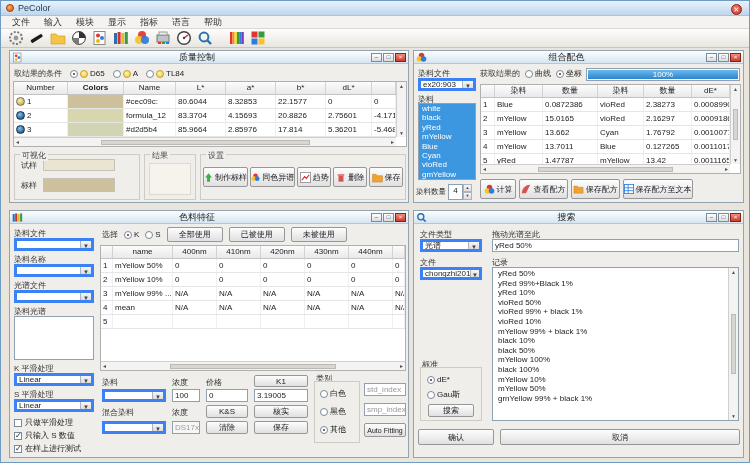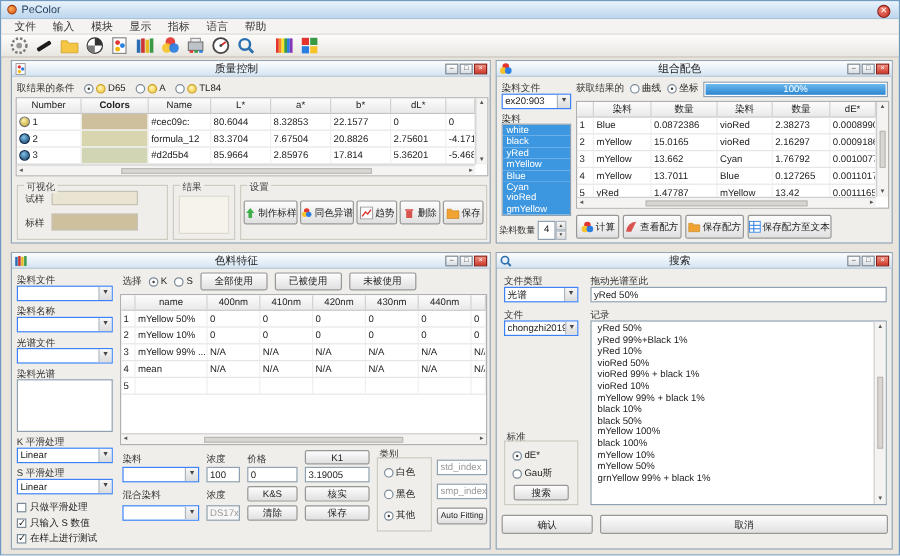--- a/index.html
+++ b/index.html
@@ -34,21 +34,21 @@
   
   .radio { display:inline-flex; align-items:center; gap:2px; font-size:8px; white-space:nowrap; }
   .rdot { width:8px; height:8px; min-width:8px; border:1px solid #7a8a99; border-radius:50%; background:#fff; position:relative; }
   .radio.on .rdot::after { content:''; position:absolute; inset:2px; background:#3a3a3a; border-radius:50%; }
   .chk { display:inline-flex; align-items:center; gap:3px; font-size:8px; white-space:nowrap; }
   .cbox { width:8px; height:8px; min-width:8px; border:1px solid #7a8a99; background:#fff; position:relative; }
   .chk.on .cbox::after { content:'✓'; position:absolute; top:-2px; left:0px; font-size:8px; color:#222; }
   .bulb { width:8px; height:8px; border-radius:50%; background:radial-gradient(circle at 40% 35%, #fff6b8, #f0c231); border:1px solid #c9a01d; display:inline-block; }
 
   
-  .combo { position:absolute; background:#fff; border:1px solid #3b82f6; height:13px; display:flex; align-items:center; font-size:8px; padding-left:2px; overflow:hidden; white-space:nowrap; }
+  .combo { position:absolute; background:#fff; border:3px solid #3b82f6; height:13px; display:flex; align-items:center; font-size:8px; padding-left:2px; overflow:hidden; white-space:nowrap; }
   .combo .arr { margin-left:auto; width:11px; align-self:stretch; background:linear-gradient(#f6f6f6,#dcdcdc); border-left:1px solid #aab5bf; text-align:center; font-size:6px; line-height:11px; color:#444; }
   .field { position:absolute; background:#fff; border:1px solid #8fa0b0; height:13px; font-size:8px; line-height:11px; padding:0 2px; overflow:hidden; white-space:nowrap; }
   .field.gray { color:#9a9a9a; background:#f7f7f7; }
   .btn { display:inline-flex; align-items:center; justify-content:center; gap:2px; border:1px solid #979797; border-radius:2px; background:linear-gradient(#fdfdfd,#e0e0e0); font-size:8px; color:#222; white-space:nowrap; overflow:hidden; }
   .progress { position:absolute; border:1px solid #8fa0b0; background:#fff; }
   .pfill { position:absolute; inset:1px; background:linear-gradient(#6cb9ee,#2a85cf); }
   .ptextc { position:absolute; inset:0; text-align:center; color:#fff; font-size:8px; line-height:11px; }
 
   
   .tblwrap { position:absolute; border:1px solid #b0b0b0; background:#fff; }
@@ -255,21 +255,21 @@
             <div class="tc" style="width:46px;">0</div>
             <div class="tc" style="flex:1;">0</div>
           </div>
           <div class="trow">
             <div class="tc" style="width:54px;"><span class="rowico glb"></span><span>2</span></div>
             <div class="tc" style="width:56px; padding:0;">
                 <div class="swfill" style="background-color: rgb(215, 214, 174);"></div>
               </div>
             <div class="tc" style="width:52px;">formula_12</div>
             <div class="tc" style="width:50px;">83.3704</div>
-            <div class="tc" style="width:50px;">7.67504</div>
+            <div class="tc" style="width:50px;">4.15693</div>
             <div class="tc" style="width:50px;">20.8826</div>
             <div class="tc" style="width:46px;">2.75601</div>
             <div class="tc" style="flex:1;">-4.171</div>
           </div>
           <div class="trow">
             <div class="tc" style="width:54px;"><span class="rowico glb"></span><span>3</span></div>
             <div class="tc" style="width:56px; padding:0;">
                 <div class="swfill" style="background-color: rgb(210, 213, 180);"></div>
               </div>
             <div class="tc" style="width:52px;">#d2d5b4</div>

